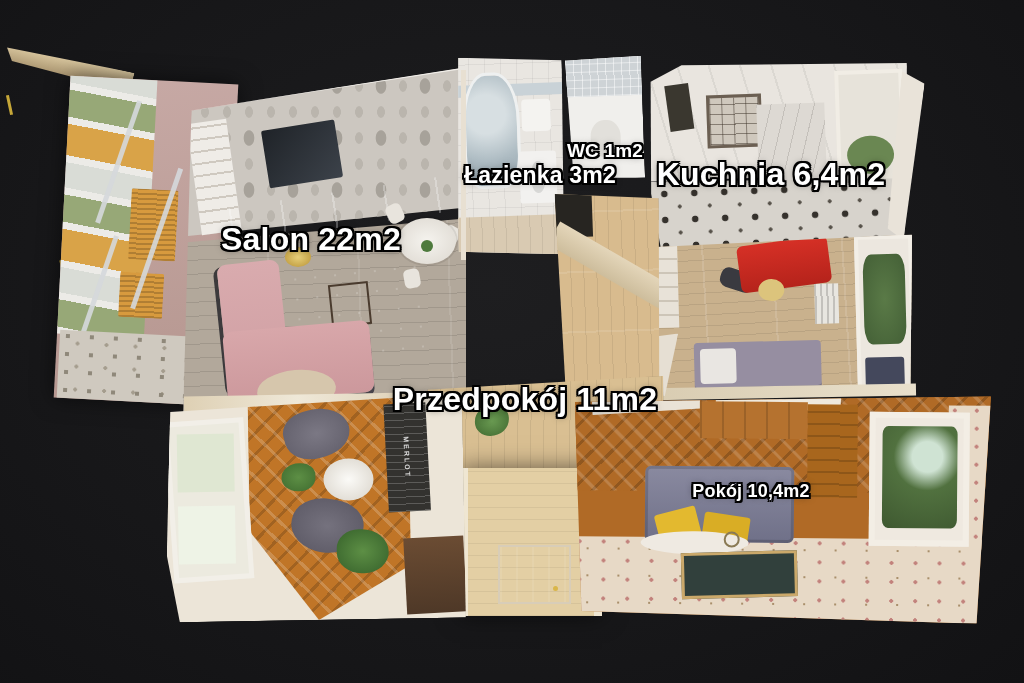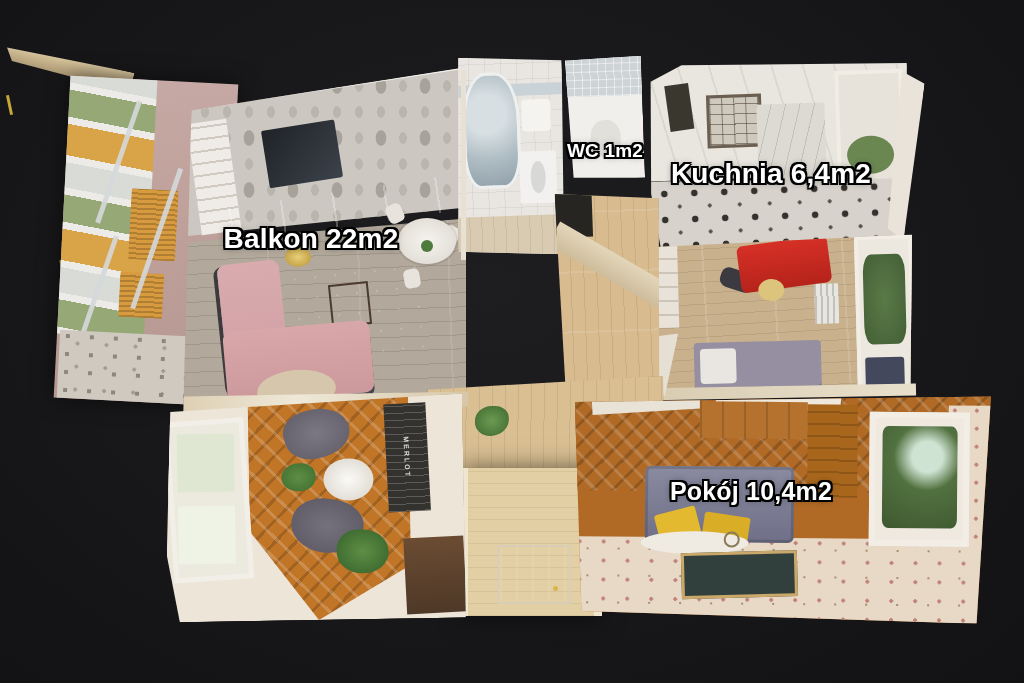--- a/index.html
+++ b/index.html
@@ -4,32 +4,32 @@
 <style>
   *{box-sizing:border-box;margin:0;padding:0}
   body{margin:0;background:#0e0e10}
   .stage{position:relative;width:1024px;height:683px;overflow:hidden;
     background:radial-gradient(ellipse at 48% 42%, #1e1e20 0%, #171719 62%, #121214 100%);
     font-family:"Liberation Sans","DejaVu Sans",sans-serif;}
   .a{position:absolute}
 
   
   .label{position:absolute;transform:translate(-50%,-50%);color:#fff;font-weight:700;
-    font-size:28px;letter-spacing:.2px;white-space:nowrap;z-index:60;
+    font-size:32px;letter-spacing:.2px;white-space:nowrap;z-index:60;
     text-shadow:-2px -2px 0 #000,2px -2px 0 #000,-2px 2px 0 #000,2px 2px 0 #000,
       -2px 0 0 #000,2px 0 0 #000,0 -2px 0 #000,0 2px 0 #000,0 0 7px rgba(0,0,0,.55);}
   .lbl-balkon{left:110px;top:245px}
   .lbl-salon{left:311px;top:239px}
   .lbl-wc{left:605px;top:151px;font-size:19px}
   .lbl-lazienka{left:540px;top:175px;font-size:23px}
   .lbl-kuchnia{left:771px;top:174px}
   .lbl-pokoj9{left:762px;top:309px}
   .lbl-przedpokoj{left:525px;top:399px}
   .lbl-pokoj73{left:369px;top:491px;font-size:25px}
-  .lbl-pokoj104{left:751px;top:491px;font-size:25px}
+  .lbl-pokoj104{left:751px;top:491px;font-size:18px}
 
   
   .roof-sliver{left:4px;top:58px;width:130px;height:20px;transform:rotate(13deg);
     background:linear-gradient(#dccaa2,#a8936e);clip-path:polygon(0 20%,100% 0,100% 100%,6% 80%)}
   .dash{width:3px;height:20px;background:#d9b73c;transform:rotate(-12deg);opacity:.9}
   .d1{left:8px;top:95px}.d2{left:88px;top:126px}.d3{left:79px;top:173px}
   .d4{left:67px;top:226px}.d5{left:62px;top:260px;height:26px}
 
   .room{box-shadow:0 0 22px rgba(0,0,0,.55)}
 
@@ -382,18 +382,20 @@
     <div class="a p104-sofa"></div>
     <div class="a p104-pillow1"></div>
     <div class="a p104-pillow2"></div>
     <div class="a p104-sheet"></div>
     <div class="a p104-painting"></div>
     <div class="a p104-window"></div>
     <div class="a p104-tree"></div>
     <div class="a p104-ring"></div>
   </div>
 
-  <div class="label lbl-salon">Balkon 22m2</div>
+  <div class="label lbl-salon">Salon 22m2</div>
   <div class="label lbl-wc">WC 1m2</div>
+  <div class="label lbl-lazienka">Łazienka 3m2</div>
   <div class="label lbl-kuchnia">Kuchnia 6,4m2</div>
+  <div class="label lbl-przedpokoj">Przedpokój 11m2</div>
   <div class="label lbl-pokoj104">Pokój 10,4m2</div>
 
 </div>
 
 </body></html>

